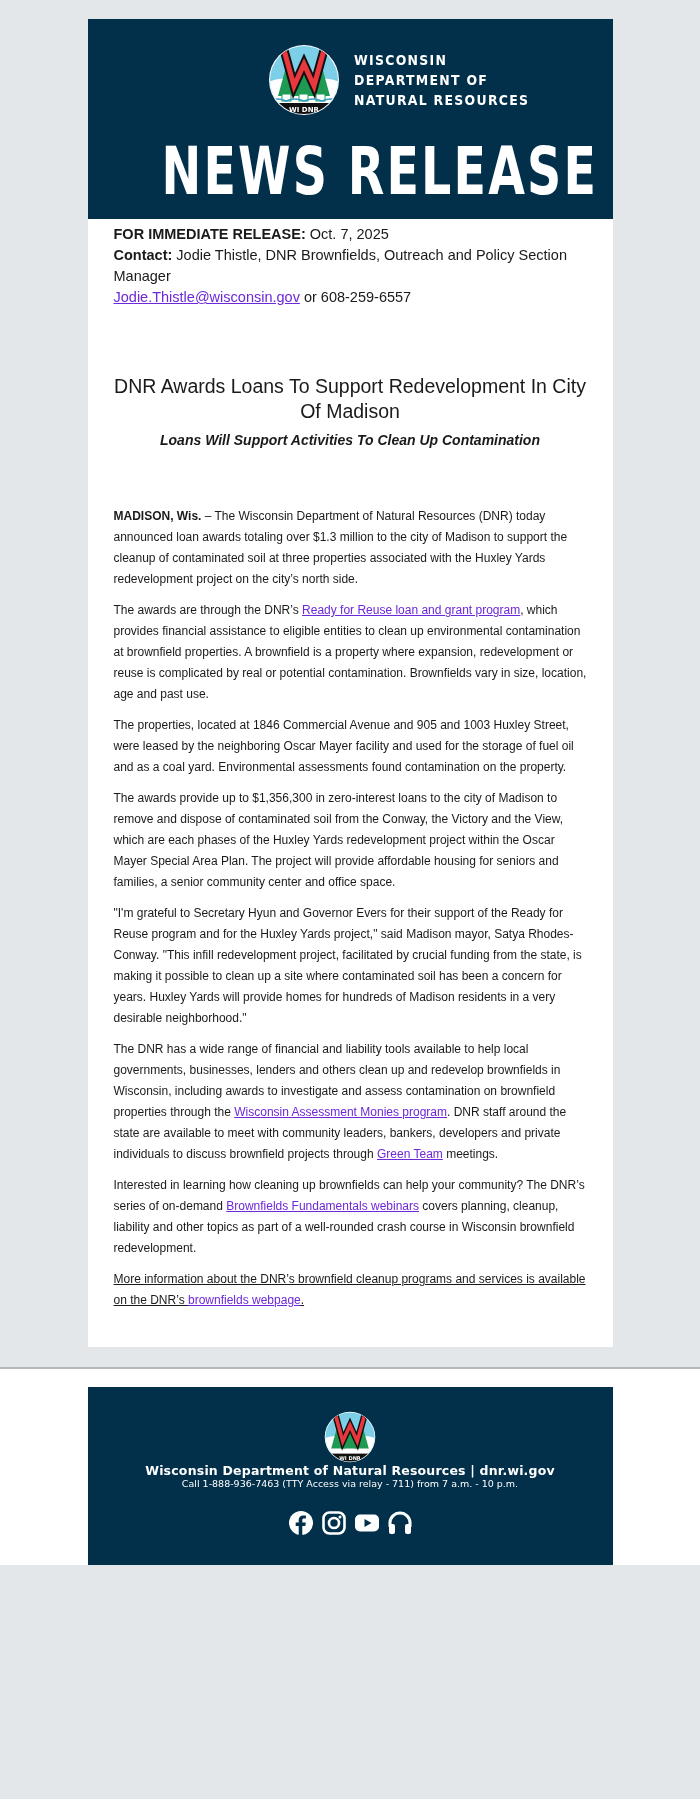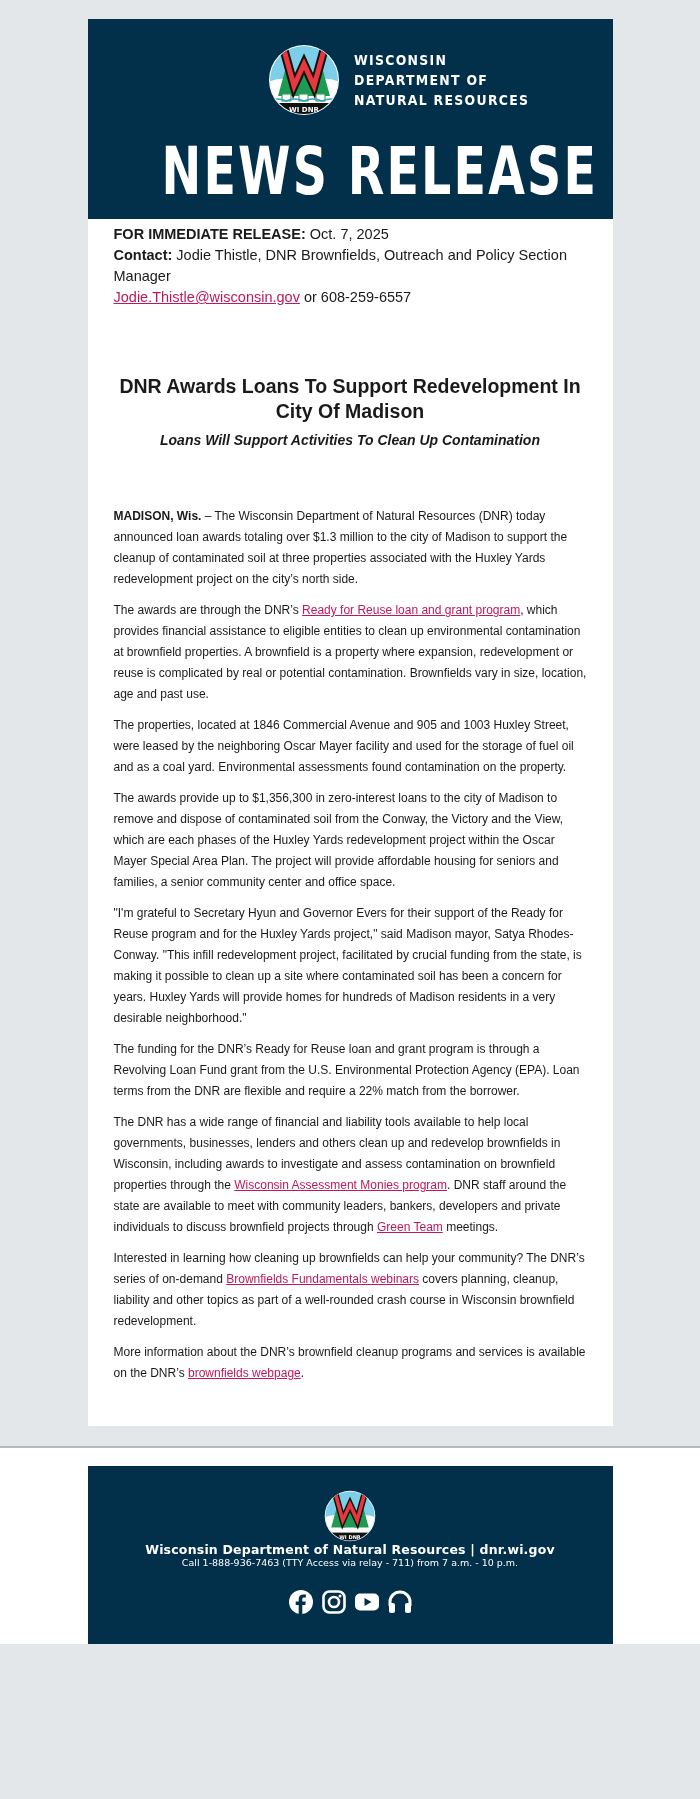--- a/index.html
+++ b/index.html
@@ -1,41 +1,41 @@
 <!DOCTYPE html>
 <html><head>
 <meta charset="utf-8">
 <style>
   * { box-sizing: border-box; margin: 0; padding: 0; }
   html, body { width: 700px; background: #e3e7ea; }
   body { font-family: "Liberation Sans", sans-serif; color: #1a1a1a; }
-  a { color: #be185d; text-decoration: underline; }
+  a { color: #6d28d9; text-decoration: underline; }
 
   .outer { background: #e3e7ea; padding: 19px 0 20px 0; }
   .card { width: 525px; margin: 0 auto; background: #ffffff; }
 
   
   .banner { background: #02304a; height: 200px; position: relative; }
   .brand { position: absolute; left: 180px; top: 25px; display: flex; align-items: center; }
   .logo { width: 72px; height: 72px; }
   .brand-text { margin-left: 14px; color: #fff; font-family: "DejaVu Sans", sans-serif; font-weight: bold; font-size: 14.5px; line-height: 20px; letter-spacing: 1.5px; transform: scaleX(0.86); transform-origin: left center; }
   .brand-text div { white-space: nowrap; }
   .news-title { position: absolute; left: 0; right: 0; top: 118px; text-align: center; color: #fff; font-family: "DejaVu Sans", sans-serif; font-weight: bold; font-size: 66px; line-height: 70px; letter-spacing: 3px; transform: scaleX(0.72); transform-origin: center center; white-space: nowrap; }
 
   
   .meta { padding: 5px 26px 0 26px; font-size: 14.5px; line-height: 21px; }
   .meta b { font-weight: bold; }
 
   .headline-wrap { padding: 66px 26px 0 26px; text-align: center; }
-  .headline { font-size: 19.5px; font-weight: bold; line-height: 25px; }
+  .headline { font-size: 19.5px; font-weight: normal; line-height: 25px; }
   .subhead { margin-top: 6px; font-size: 14px; font-style: italic; font-weight: bold; line-height: 20px; }
 
   .body { padding: 56px 26px 30px 26px; font-size: 12px; line-height: 21px; }
   .body p { margin-bottom: 10px; }
-  .body p:last-child { margin-bottom: 12px; }
+  .body p:last-child { margin-bottom: 6px; text-decoration: underline; }
 
   .divider { height: 2px; background: #b5b9bc; margin-top: 0; }
   .footer-zone { background: #ffffff; padding-top: 18px; }
 
   .footer-card { width: 525px; margin: 0 auto; background: #02304a; color: #fff; text-align: center; font-family: "DejaVu Sans", sans-serif; }
   .footer-top { padding: 24px 0 30px 0; }
   .footer-logo { width: 52px; height: 52px; margin: 0 auto; display: block; }
   .footer-org { font-size: 12.5px; font-weight: bold; letter-spacing: 0.2px; }
   .footer-call { font-size: 9.5px; margin-top: 0; }
   .socials { margin-top: 22px; display: flex; justify-content: center; gap: 9px; }
@@ -97,21 +97,20 @@
       <div class="headline">DNR Awards Loans To Support Redevelopment In City Of Madison</div>
       <div class="subhead">Loans Will Support Activities To Clean Up Contamination</div>
     </div>
 
     <div class="body">
       <p><b>MADISON, Wis.</b><span> – The Wisconsin Department of Natural Resources (DNR) today announced loan awards totaling over $1.3 million to the city of Madison to support the cleanup of contaminated soil at three properties associated with the Huxley Yards redevelopment project on the city’s north side.</span></p>
       <p><span>The awards are through the DNR’s </span><a href="#">Ready for Reuse loan and grant program</a><span>, which provides financial assistance to eligible entities to clean up environmental contamination at brownfield properties. A brownfield is a property where expansion, redevelopment or reuse is complicated by real or potential contamination. Brownfields vary in size, location, age and past use.</span></p>
       <p>The properties, located at 1846 Commercial Avenue and 905 and 1003 Huxley Street, were leased by the neighboring Oscar Mayer facility and used for the storage of fuel oil and as a coal yard. Environmental assessments found contamination on the property.</p>
       <p>The awards provide up to $1,356,300 in zero-interest loans to the city of Madison to remove and dispose of contaminated soil from the Conway, the Victory and the View, which are each phases of the Huxley Yards redevelopment project within the Oscar Mayer Special Area Plan. The project will provide affordable housing for seniors and families, a senior community center and office space.</p>
       <p>"I'm grateful to Secretary Hyun and Governor Evers for their support of the Ready for Reuse program and for the Huxley Yards project," said Madison mayor, Satya Rhodes-Conway. "This infill redevelopment project, facilitated by crucial funding from the state, is making it possible to clean up a site where contaminated soil has been a concern for years. Huxley Yards will provide homes for hundreds of Madison residents in a very desirable neighborhood."</p>
-      <p>The funding for the DNR’s Ready for Reuse loan and grant program is through a Revolving Loan Fund grant from the U.S. Environmental Protection Agency (EPA). Loan terms from the DNR are flexible and require a 22% match from the borrower.</p>
       <p><span>The DNR has a wide range of financial and liability tools available to help local governments, businesses, lenders and others clean up and redevelop brownfields in Wisconsin, including awards to investigate and assess contamination on brownfield properties through the </span><a href="#">Wisconsin Assessment Monies program</a><span>. DNR staff around the state are available to meet with community leaders, bankers, developers and private individuals to discuss brownfield projects through </span><a href="#">Green Team</a><span> meetings.</span></p>
       <p><span>Interested in learning how cleaning up brownfields can help your community? The DNR’s series of on-demand </span><a href="#">Brownfields Fundamentals webinars</a><span> covers planning, cleanup, liability and other topics as part of a well-rounded crash course in Wisconsin brownfield redevelopment.</span></p>
       <p><span>More information about the DNR’s brownfield cleanup programs and services is available on the DNR’s </span><a href="#">brownfields webpage</a><span>.</span></p>
     </div>
   </div>
 </div>
 
 <div class="divider"></div>
 
 <div class="footer-zone">

